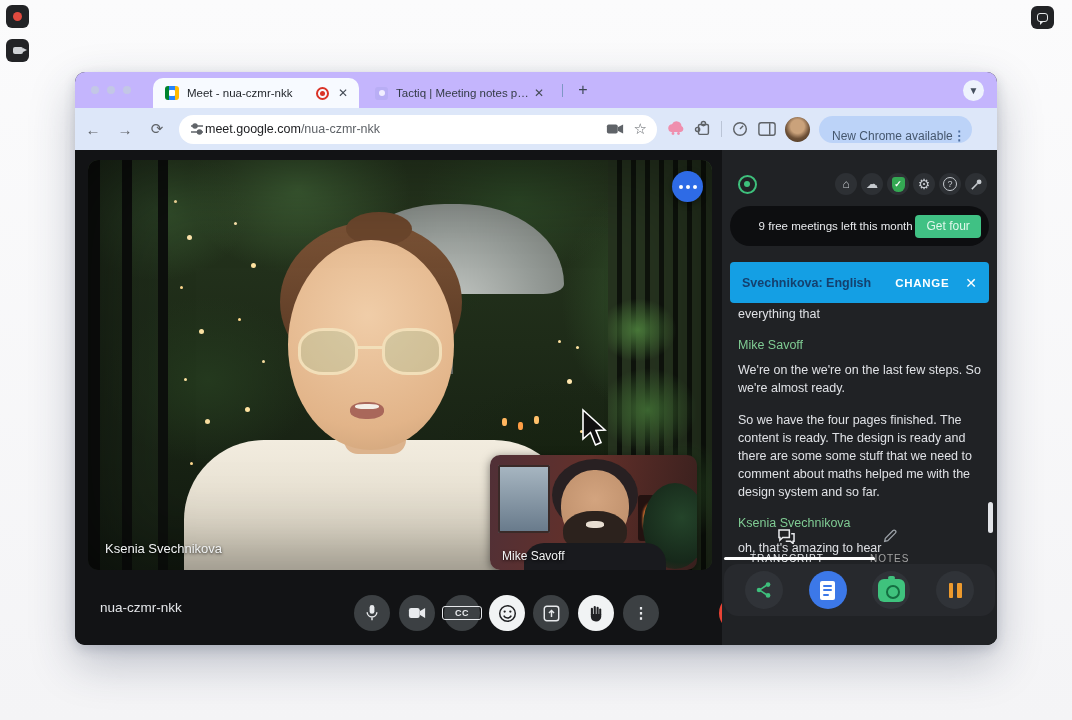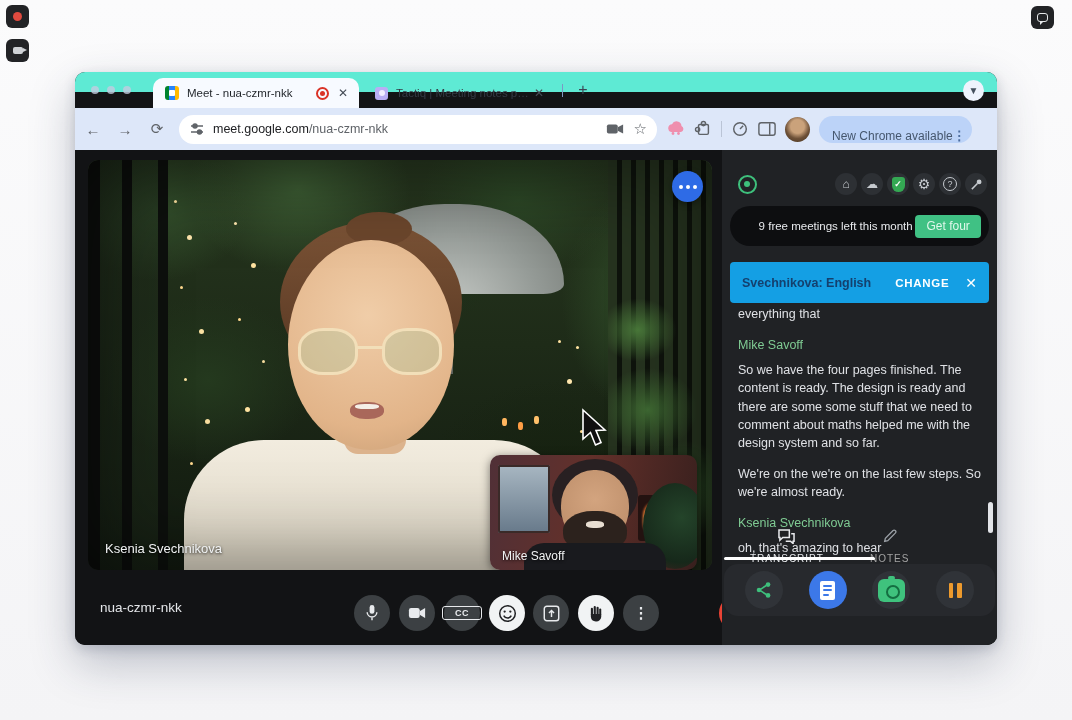--- a/index.html
+++ b/index.html
@@ -14,21 +14,21 @@
   .rec-dot-ov { width:9px; height:9px; border-radius:50%; background:#e04a3f; }
   .cam-ov { width:10px; height:7px; background:#cfd2d6; border-radius:2px; position:relative; }
   .cam-ov:after { content:""; position:absolute; right:-4px; top:1px; border-left:4px solid #cfd2d6; border-top:2.5px solid transparent; border-bottom:2.5px solid transparent; }
   .chat-ov { width:11px; height:9px; border:1.5px solid #e6e8ea; border-radius:3px; position:relative; }
   .chat-ov:after { content:""; position:absolute; left:2px; bottom:-4px; border-top:4px solid #e6e8ea; border-right:4px solid transparent; }
 
   
   .window { position:absolute; left:75px; top:72px; width:922px; height:573px; border-radius:10px; overflow:hidden; box-shadow:0 18px 45px rgba(40,50,80,.28), 0 4px 12px rgba(40,50,80,.18); background:#131416; }
 
   
-  .tabstrip { position:absolute; left:0; top:0; width:100%; height:20px; background:#5eead4; }
+  .tabstrip { position:absolute; left:0; top:0; width:100%; height:36px; background:#c4b5fd; }
   .traffic { position:absolute; left:16px; top:14px; display:flex; gap:8px; }
   .traffic span { width:8px; height:8px; border-radius:50%; background:#c3cce0; opacity:.8; }
   .tab { position:absolute; top:6px; height:30px; display:flex; align-items:center; font-size:11.5px; }
   .tab.active { left:78px; width:206px; background:#f7faff; border-radius:10px 10px 0 0; color:#1f2328; padding:0 8px 0 12px; }
   .tab.inactive { left:292px; width:188px; color:#343b46; padding:0 8px; }
   .tab .title { flex:1; white-space:nowrap; overflow:hidden; text-overflow:ellipsis; margin-left:8px; }
   .favicon-meet { width:14px; height:14px; border-radius:3px; background:linear-gradient(90deg,#00832d 26%,#2684fc 26%,#2684fc 74%,#ffba00 74%); position:relative; flex:none; }
   .favicon-meet:after { content:""; position:absolute; left:4px; top:4px; width:6px; height:6px; background:#fff; border-radius:1px; }
   .favicon-tactiq { width:13px; height:13px; border-radius:3px; background:#b9aef5; position:relative; flex:none; }
   .favicon-tactiq:after { content:""; position:absolute; left:3.5px; top:3.5px; width:6px; height:6px; border-radius:50%; background:#f1eeff; }
@@ -36,21 +36,21 @@
   .tab-rec:after { content:""; position:absolute; left:2px; top:2px; width:5px; height:5px; border-radius:50%; background:#da3327; }
   .tab-close { width:16px; height:16px; border-radius:50%; display:flex; align-items:center; justify-content:center; color:#454c56; font-size:12px; flex:none; }
   .tab-sep { position:absolute; left:487px; top:12px; width:1px; height:13px; background:#7e97c4; }
   .newtab { position:absolute; left:498px; top:8px; width:20px; height:20px; color:#3c4654; font-size:16px; display:flex; align-items:center; justify-content:center; }
   .strip-chevron { position:absolute; right:13px; top:8px; width:21px; height:21px; border-radius:50%; background:#eef3fd; color:#45505e; font-size:10px; display:flex; align-items:center; justify-content:center; }
 
   
   .toolbar { position:absolute; left:0; top:36px; width:100%; height:42px; background:#dde7f9; display:flex; align-items:center; }
   .nav-ic { width:28px; height:28px; display:flex; align-items:center; justify-content:center; color:#5f6368; font-size:15px; margin-left:4px; }
   .omnibox { margin-left:8px; width:478px; height:29px; background:#ffffff; border-radius:15px; display:flex; align-items:center; padding:0 10px 0 10px; }
-  .omni-url { font-size:12.5px; margin-left:8px; flex:1; white-space:nowrap; overflow:hidden; }
+  .omni-url { font-size:12.5px; flex:1; white-space:nowrap; overflow:hidden; }
   .omni-url .dom { color:#202124; }
   .omni-url .path { color:#5f6368; }
   .omni-right { display:flex; align-items:center; gap:10px; color:#5f6368; }
   .tb-right { display:flex; align-items:center; margin-left:10px; gap:9px; }
   .tb-div { width:1px; height:16px; background:#bac4d6; }
   .avatar { width:25px; height:25px; border-radius:50%; background:radial-gradient(circle at 50% 38%, #caa27b 0 34%, #6e5138 60%, #41311f 100%); flex:none; }
   .update-pill { height:27px; background:#bcd3f8; border-radius:14px; display:flex; align-items:flex-end; padding:0 6px 0 13px; font-size:12px; color:#45566d; }
   .update-pill .kebab { color:#4d6ea0; font-size:13px; font-weight:bold; letter-spacing:0; }
 
   
@@ -387,22 +387,22 @@
 
       <div class="banner">
         <span class="banner-status">Svechnikova: English</span>
         <span class="banner-change">CHANGE</span>
         <span class="banner-x">✕</span>
       </div>
 
       <div class="transcript">
         <div class="t-text">everything that</div>
         <div class="t-speaker">Mike Savoff</div>
+        <div class="t-text">We're on the we're on the last few steps. So we're almost ready.</div>
         <div class="t-text">So we have the four pages finished. The content is ready. The design is ready and there are some some stuff that we need to comment about maths helped me with the design system and so far.</div>
-        <div class="t-text">We're on the we're on the last few steps. So we're almost ready.</div>
         <div class="t-speaker">Ksenia Svechnikova</div>
         <div class="t-text">oh, that's amazing to hear</div>
       </div>
       <div class="sb-scroll"></div>
 
       <div class="sb-tabs">
         <span class="sb-tab tr">
           <svg width="19" height="16" viewBox="0 0 20 17">
               <g stroke="#e8eaed" stroke-width="1.6" fill="none">
                 <path d="M2 2 h11 v8 h-7 l-3 3 v-3 h-1 Z"></path>

